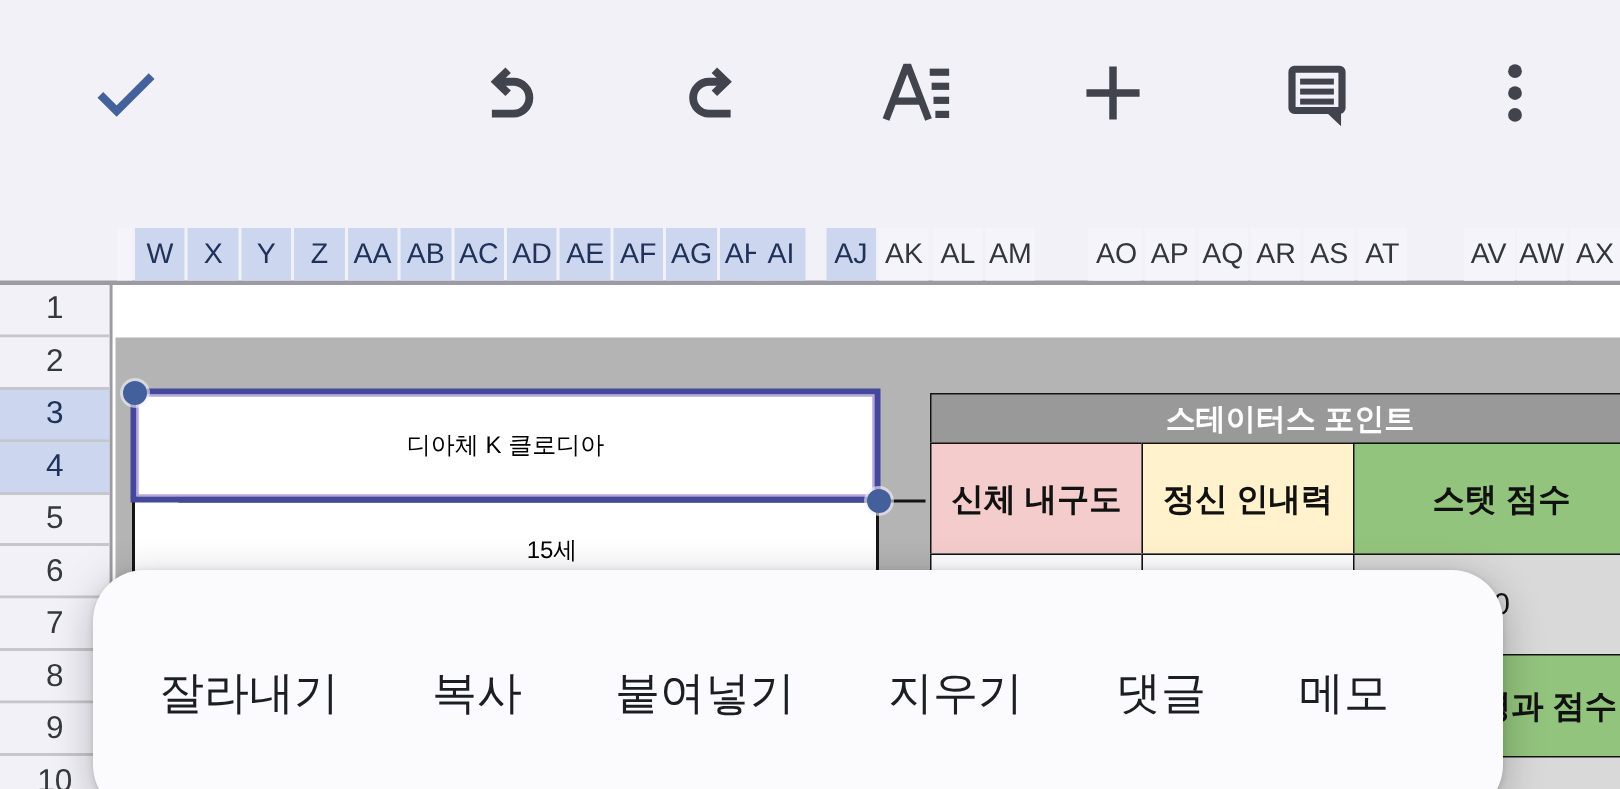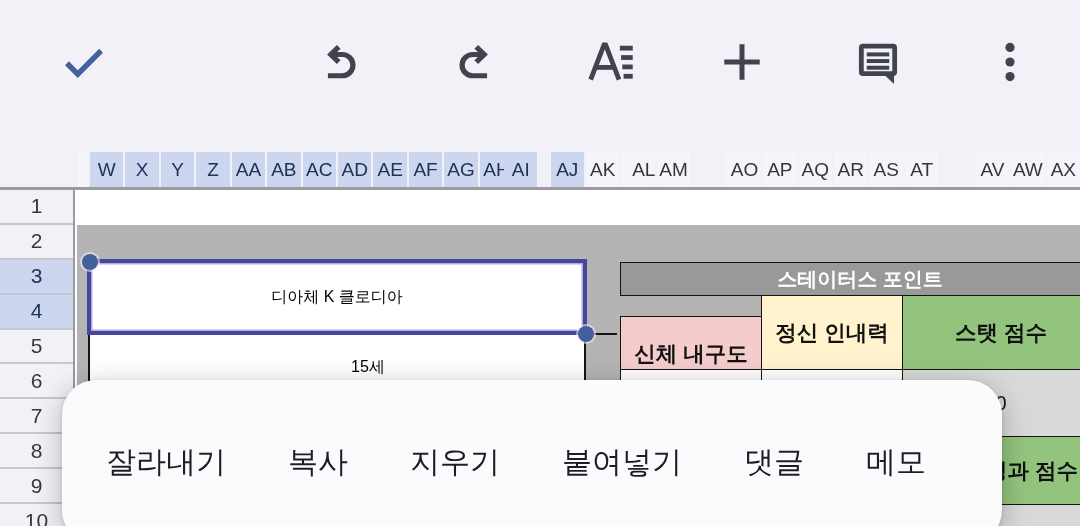--- a/index.html
+++ b/index.html
@@ -148,21 +148,21 @@
       <div class="col-h sel" style="left: 267.15px;">AB</div>
       <div class="col-h sel" style="left: 302.58px;">AC</div>
       <div class="col-h sel" style="left: 338.01px;">AD</div>
       <div class="col-h sel" style="left: 373.44px;">AE</div>
       <div class="col-h sel" style="left: 408.87px;">AF</div>
       <div class="col-h sel" style="left: 444.3px;">AG</div>
       <div class="col-h sel" style="left: 479.73px;">AH</div>
       <div class="col-h sel" style="left: 504px;">AI</div>
       <div class="col-h sel" style="left: 550.59px;">AJ</div>
       <div class="col-h" style="left: 586.02px;">AK</div>
-      <div class="col-h" style="left: 622px; text-align: right;">AL</div>
+      <div class="col-h" style="left: 622px;">AL</div>
       <div class="col-h" style="left: 656.88px;">AM</div>
       <div class="col-h" style="left: 725px; text-align: center;">AN</div>
       <div class="col-h" style="left: 727.74px;">AO</div>
       <div class="col-h" style="left: 763.17px;">AP</div>
       <div class="col-h" style="left: 798.6px;">AQ</div>
       <div class="col-h" style="left: 834.03px;">AR</div>
       <div class="col-h" style="left: 869.46px;">AS</div>
       <div class="col-h" style="left: 904.89px;">AT</div>
       <div class="col-h" style="left: 940.32px; margin-left: 36px;">AU</div>
       <div class="col-h" style="left: 975.75px;">AV</div>
@@ -196,21 +196,21 @@
       <span>15세</span>
     </div>
     <div class="sel-rect"></div>
     <div class="handle" style="left:5px;top:64px;"></div>
     <div class="handle" style="left:501px;top:136px;"></div>
 
     <div class="status-table">
       <div class="st-cell st-title" style="left:0;top:0;width:480px;height:34px;">
         <span>스테이터스 포인트</span>
       </div>
-      <div class="st-cell st-head" style="left:0;top:33px;width:142px;height:75px;background:var(--pink);margin-top:21px;">
+      <div class="st-cell st-head" style="left:0;top:33px;width:142px;height:75px;background:var(--pink);">
         <span>신체 내구도</span>
       </div>
       <div class="st-cell st-head" style="left:140.5px;top:33px;width:143px;height:75px;background:var(--yellow);">
         <span>정신 인내력</span>
       </div>
       <div class="st-cell st-head" style="left:282px;top:33px;width:198px;height:75px;background:var(--green);">
         <span>스탯 점수</span>
       </div>
 
       <div class="st-cell st-plain" style="left:0;top:106.5px;width:142px;height:69px;"></div>
@@ -227,19 +227,19 @@
 
       <div class="st-cell st-plain" style="left:0;top:241.5px;width:142px;height:24px;"></div>
       <div class="st-cell st-plain" style="left:140.5px;top:241.5px;width:143px;height:24px;"></div>
       <div class="st-cell" style="left:282px;top:241.5px;width:198px;height:24px;background:var(--cell-gray);"></div>
     </div>
   </div>
 
   <div class="context-menu">
       <button class="menu-item">잘라내기</button>
       <button class="menu-item">복사</button>
+      <button class="menu-item">붙여넣기</button>
       <button class="menu-item">지우기</button>
-      <button class="menu-item">붙여넣기</button>
       <button class="menu-item">댓글</button>
       <button class="menu-item">메모</button>
     </div>
 
 </div>
 
 </body></html>

